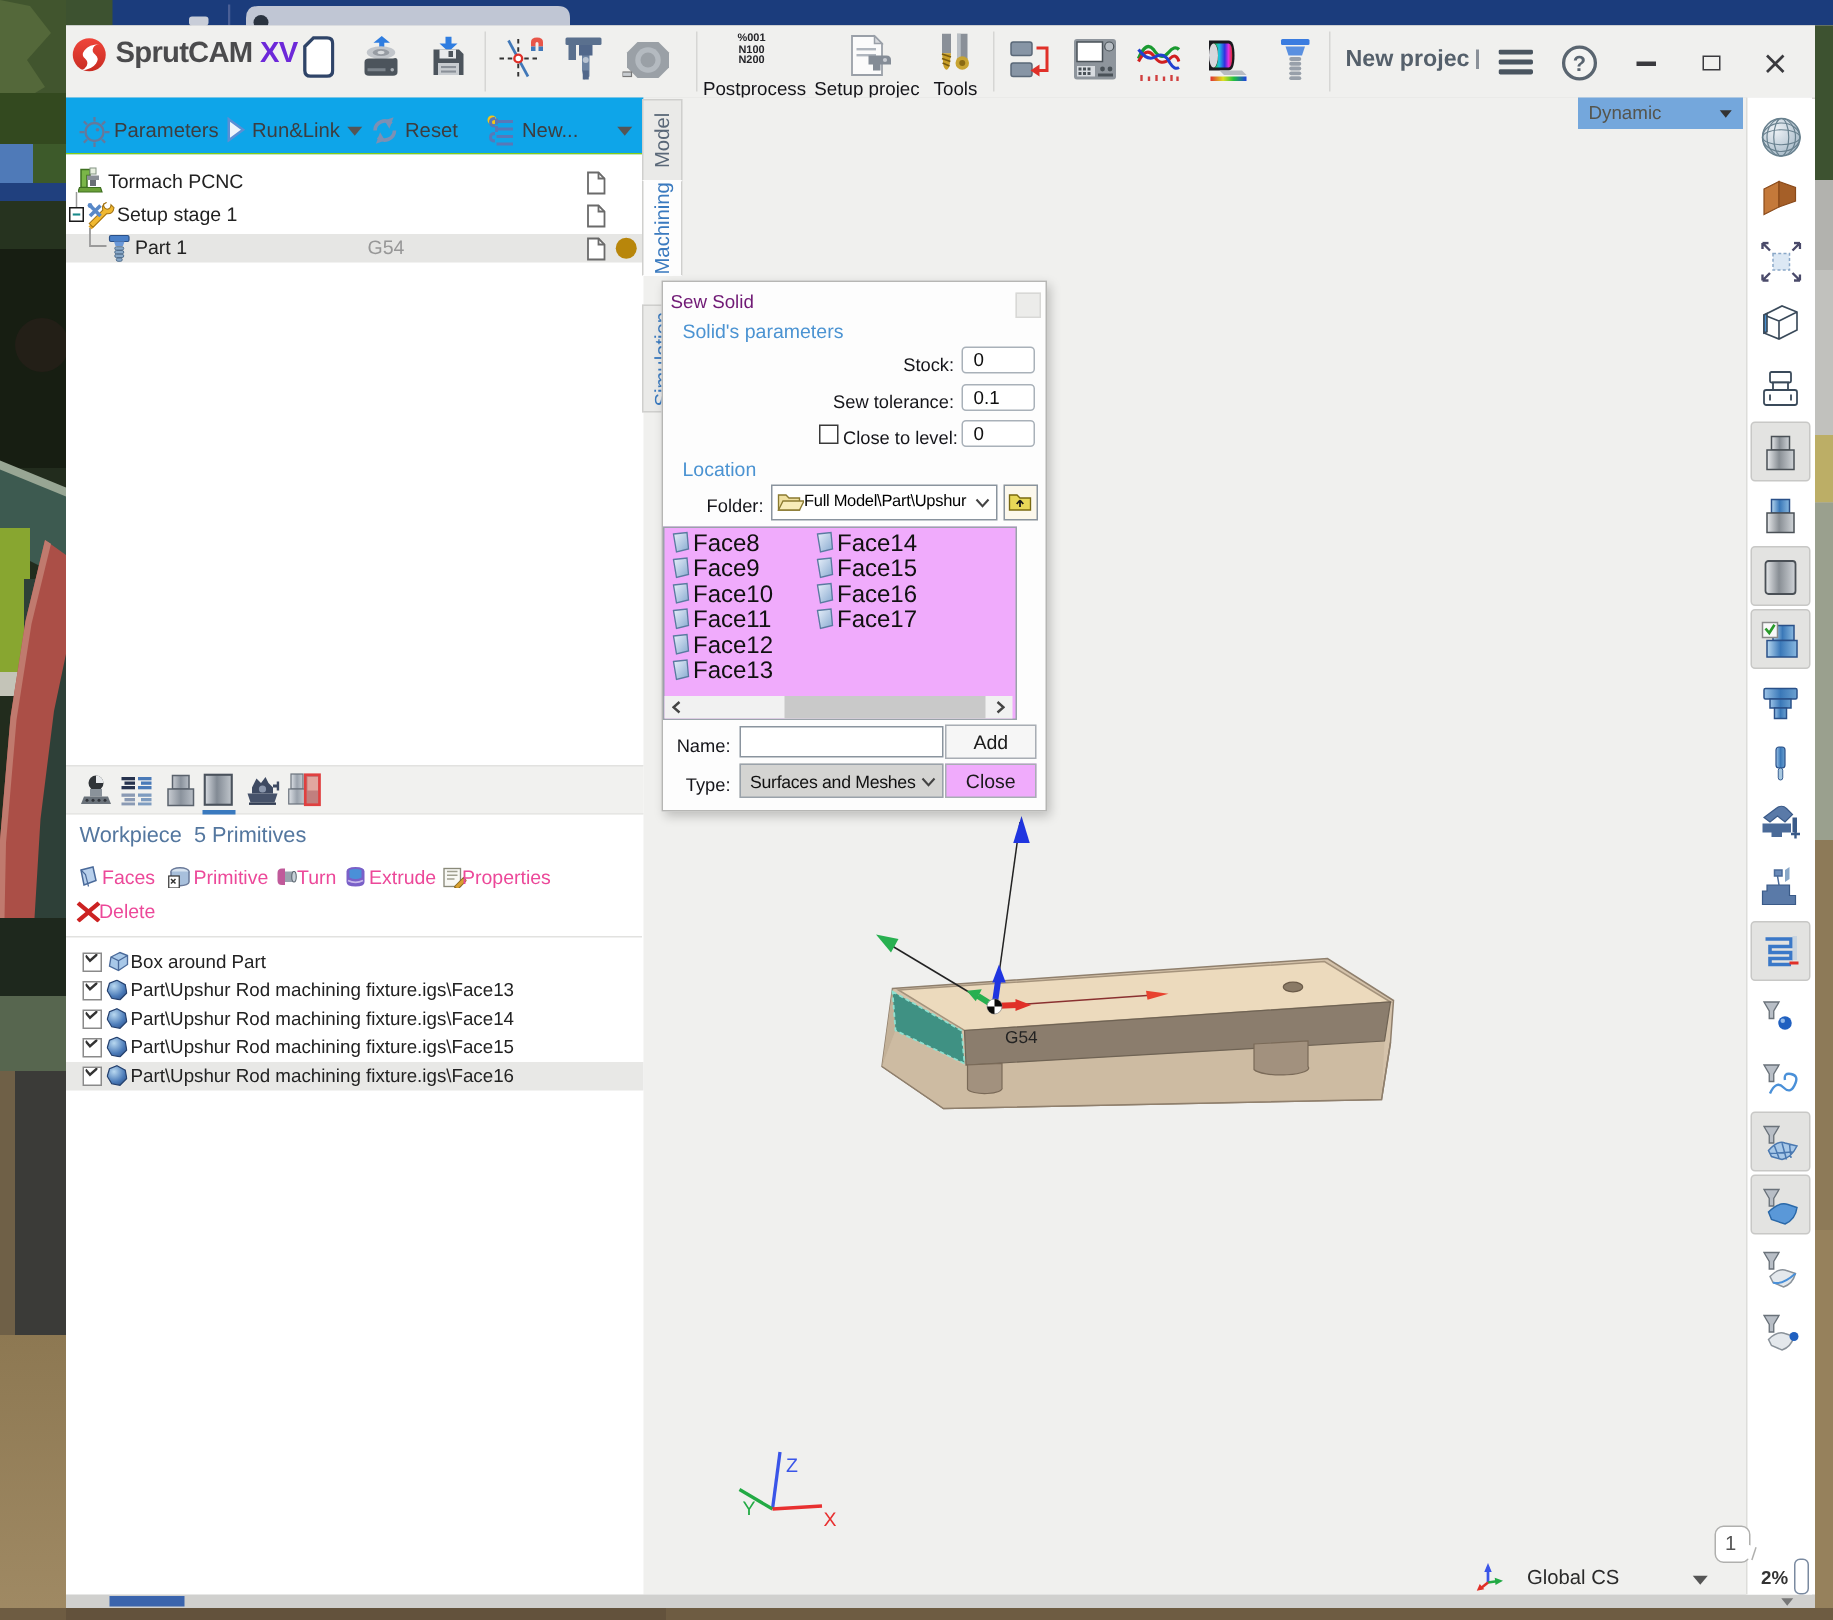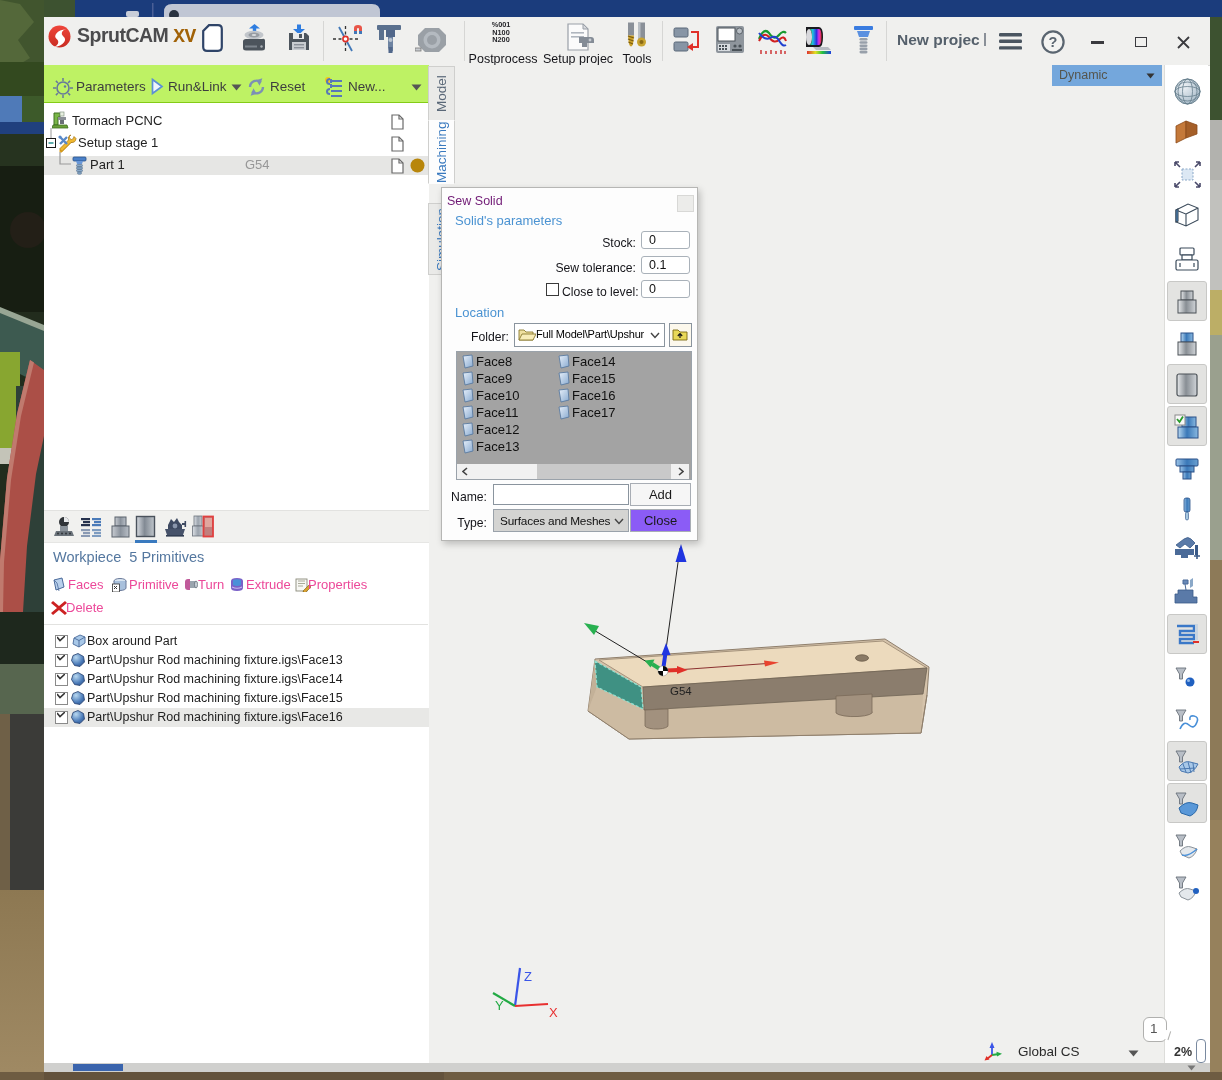--- a/index.html
+++ b/index.html
@@ -4,21 +4,21 @@
 <style>
   html,body{margin:0;padding:0;}
   body{width:1222px;height:1080px;position:relative;overflow:hidden;
        font-family:"Liberation Sans",sans-serif;background:#94805f;}
   .abs{position:absolute;}
   svg{display:block;}
   #win{position:absolute;left:44px;top:17px;width:1166px;height:1055px;background:#fff;}
   #titlebar{position:absolute;left:0;top:0;width:1166px;height:48px;background:#f0f0ee;border-bottom:1px solid #d9d9d7;}
   .tsep{position:absolute;top:4px;width:1px;height:40px;background:#d6d6d4;}
   .tlabel{position:absolute;top:35px;font-size:12.5px;color:#15151a;transform:translateX(-50%);white-space:nowrap;}
-  #lefttools{position:absolute;left:0;top:48px;width:385px;height:37px;background:#bef264;border-bottom:1px solid #84cc16;font-size:13.5px;color:#3d3d3f;}
+  #lefttools{position:absolute;left:0;top:48px;width:385px;height:37px;background:#0ea5e9;border-bottom:1px solid #84cc16;font-size:13.5px;color:#3d3d3f;}
   .treerow{position:absolute;left:0;width:385px;height:19px;font-size:13px;color:#222;}
   .docicon{position:absolute;left:347px;top:2px;}
   .vtab{position:absolute;left:384px;width:25px;border:1px solid #cfcfcd;
         writing-mode:vertical-rl;transform:rotate(180deg);font-size:13.5px;
         display:flex;align-items:center;justify-content:center;}
   #bstrip{position:absolute;left:0;top:493px;width:385px;height:31px;background:#f1f1ef;border-top:1px solid #e2e2e0;border-bottom:1px solid #e6e6e4;}
   .listrow{position:absolute;left:0;width:385px;height:19px;font-size:12.5px;color:#222;}
   .cb{position:absolute;left:11px;top:3px;width:11px;height:11px;background:#fff;border:1px solid #8a8a8a;}
   .btnlbl{font-size:13px;color:#ec4899;}
   #dlg{position:absolute;left:397px;top:170px;width:255px;height:352px;background:#fdfdfd;border:1px solid #b6b6b4;box-shadow:2px 3px 7px rgba(0,0,0,.22);}
@@ -88,21 +88,21 @@
     <svg class="abs" style="left:4px;top:8px" width="24" height="24" viewBox="0 0 24 24">
       <defs>
           <linearGradient id="lg" x1="0" y1="0" x2="0" y2="1">
         <stop offset="0" stop-color="#ef453a"></stop>
             <stop offset="1" stop-color="#c92c22"></stop>
           </linearGradient>
         </defs>
       <circle cx="11.5" cy="11.5" r="11" fill="url(#lg)"></circle>
       <path d="M15.8,2.6 Q9.2,5.2 7.6,9.6 Q6.2,13.4 9.6,14.8 Q12.6,16 12.2,19.2 Q11.8,21.6 9.4,23.2 Q16.2,20.4 17.6,15.6 Q18.8,11.6 15.2,10.2 Q12.2,9 12.6,6.2 Q13,3.9 15.8,2.6 Z" fill="#fff" transform="rotate(18 11.5 11.5)"></path>
     </svg>
-    <span class="abs" style="left:33px;top:7px;font-size:19.5px;font-weight:bold;color:#4b4b4d;letter-spacing:-0.5px;">SprutCAM <span style="color:#a16207;font-family:Liberation Mono, monospace;">XV</span></span>
+    <span class="abs" style="left:33px;top:7px;font-size:19.5px;font-weight:bold;color:#4b4b4d;letter-spacing:-0.5px;">SprutCAM <span style="color:#6d28d9;">XV</span></span>
 
     <svg class="abs" style="left:158px;top:7px" width="21" height="28" viewBox="0 0 21 28">
       <path d="M7,1.2 L16,1.2 Q19.8,1.2 19.8,5 L19.8,23 Q19.8,26.8 16,26.8 L5,26.8 Q1.2,26.8 1.2,23 L1.2,7 Z" fill="#fff" stroke="#2f4468" stroke-width="2.2"></path>
     </svg>
 
     <svg class="abs" style="left:197px;top:7px" width="27" height="29" viewBox="0 0 27 29">
       <path d="M11.8,8 L11.8,4.5 L8,4.5 L13.5,0 L19,4.5 L15.2,4.5 L15.2,8 Z" fill="#2f7de0"></path>
       <ellipse cx="13" cy="11" rx="9.5" ry="4.2" fill="#c2c6cb"></ellipse>
       <ellipse cx="13" cy="11" rx="5.5" ry="2.4" fill="#979ca3"></ellipse>
       <ellipse cx="13" cy="11" rx="2.3" ry="1.1" fill="#d8dbde"></ellipse>
@@ -834,21 +834,21 @@
           <path d="M1,1 L5,5.5 L9,1" fill="none" stroke="#444" stroke-width="1.4"></path>
         </svg>
     </div>
     <div class="abs" style="left:227px;top:135px;width:21px;height:22px;background:#fcf8ec;border:1px solid #8a949e;">
       <svg class="abs" style="left:2px;top:3px" width="16" height="15" viewBox="0 0 16 15">
         <path d="M1,3 L6,3 L8,5 L15,5 L15,13 L1,13 Z" fill="#e8d858" stroke="#7a6a10" stroke-width="0.9"></path>
         <path d="M8,11 L8,6.5 M8,6.5 L5.8,9 M8,6.5 L10.2,9" fill="none" stroke="#1a1a1a" stroke-width="1.2"></path>
       </svg>
     </div>
 
-    <div class="abs" style="left:14px;top:163px;width:234px;height:127px;background:#a3a3a3;border:1px solid #9aa2aa;font-size:13px;color:#111;">
+    <div class="abs" style="left:0;top:163px;width:234px;height:127px;background:#f0abfc;border:1px solid #9aa2aa;font-size:16px;color:#111;">
       <svg class="abs" style="left:3px;top:2px" width="96" height="107" viewBox="0 0 96 107">
         <defs>
             <linearGradient id="fci" x1="0" y1="0" x2="1" y2="1">
               <stop offset="0" stop-color="#e8f0fa"></stop>
               <stop offset="1" stop-color="#88aad0"></stop>
             </linearGradient>
           </defs>
         <g stroke="#5a7aa0" stroke-width="0.9" fill="url(#fci)">
           <path d="M3,2 L12,1 L13,12 L5,14 Z"></path>
             <path d="M3,19 L12,18 L13,29 L5,31 Z"></path>
@@ -889,15 +889,15 @@
     <div class="dlglabel" style="left:0px;top:302px;width:45px;">Name:</div>
     <div class="abs" style="left:51px;top:296px;width:134px;height:19px;background:#fff;border:1px solid #8a949e;"></div>
     <div class="abs" style="left:188px;top:295px;width:59px;height:21px;background:#f6f6f6;border:1px solid #a8adb4;text-align:center;font-size:13px;color:#1a1a1a;"><span style="position:relative;top:3px;">Add</span></div>
     <div class="dlglabel" style="left:0px;top:328px;width:45px;">Type:</div>
     <div class="abs" style="left:51px;top:321px;width:134px;height:21px;background:#d4d4d2;border:1px solid #9aa2aa;font-size:12.5px;color:#111;">
       <span style="position:absolute;left:6px;top:4px;font-size:11.8px;letter-spacing:-0.2px;">Surfaces and Meshes</span>
       <svg class="abs" style="left:120px;top:8px" width="10" height="7" viewBox="0 0 10 7">
           <path d="M1,1 L5,5.5 L9,1" fill="none" stroke="#444" stroke-width="1.4"></path>
         </svg>
     </div>
-    <div class="abs" style="left:188px;top:321px;width:59px;height:21px;background:#8b5cf6;border:1px solid #a8adb4;text-align:center;font-size:13px;color:#1a1a1a;"><span style="position:relative;top:3px;">Close</span></div>
+    <div class="abs" style="left:188px;top:321px;width:59px;height:21px;background:#f0abfc;border:1px solid #a8adb4;text-align:center;font-size:13px;color:#1a1a1a;"><span style="position:relative;top:3px;">Close</span></div>
   </div>
 </div>
 
 </body></html>

